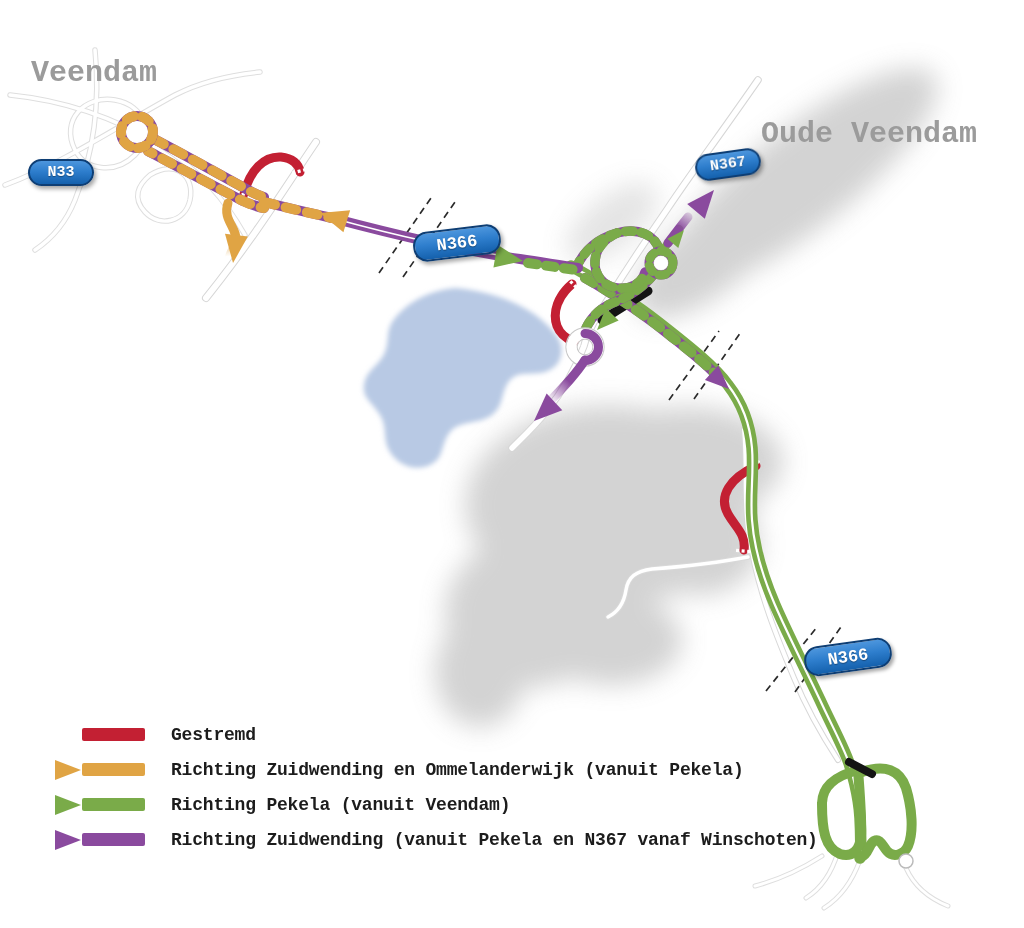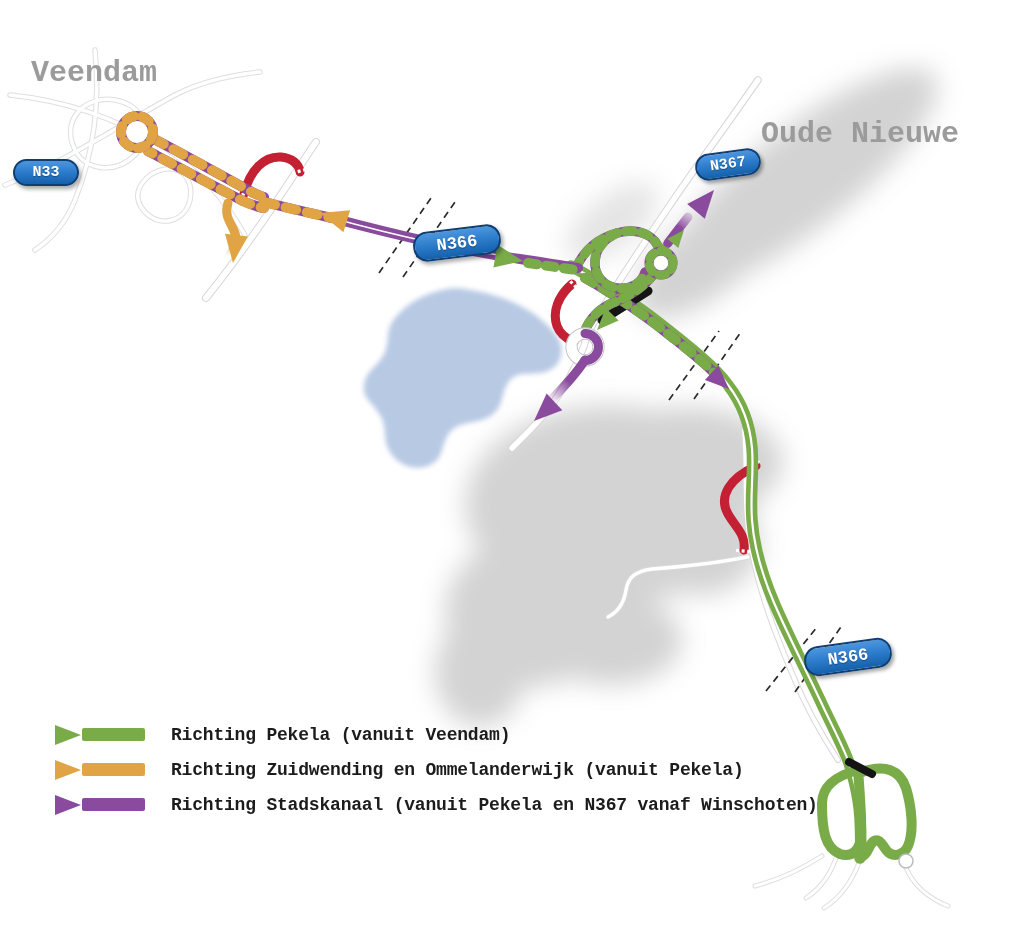--- a/index.html
+++ b/index.html
@@ -197,50 +197,55 @@
     <use href="#arw" fill="#e0a444" transform="translate(233,263) rotate(97)"></use>
     <use href="#arw" fill="#8a4a9e" transform="translate(714,190) rotate(-50)"></use>
     <use href="#arw" fill="#7aab49" transform="translate(684,230) rotate(-50) scale(0.62)"></use>
     <use href="#arw" fill="#7aab49" transform="translate(597,330) rotate(134) scale(0.78)"></use>
     <use href="#arw" fill="#8a4a9e" transform="translate(729,389) rotate(43) scale(0.85)"></use>
     <use href="#arw" fill="#8a4a9e" transform="translate(534,421) rotate(137)"></use>
   </g>
 </svg>
 
 <div class="place-label" style="left:31px;top:56px;">Veendam</div>
-<div class="place-label" style="left:761px;top:117px;">Oude Nieuwe</div>
-
-<div class="badge small" style="left:13px;top:159px;">N33</div>
+<div class="place-label" style="left:761px;top:117px;">Oude Veendam</div>
+
+<div class="badge small" style="left:28px;top:159px;">N33</div>
 <div class="badge big" style="left:413px;top:228px;transform:rotate(-7deg);">N366</div>
 <div class="badge small" style="left:695px;top:151px;transform:rotate(-8deg);">N367</div>
 <div class="badge big" style="left:804px;top:642px;transform:rotate(-8deg);">N366</div>
 
 <div class="legend">
+  <div class="lrow">
+    <span class="arr"></span>
+    <span class="bar" style="background: rgb(195, 32, 51);"></span>
+    <span class="ltext">Gestremd</span>
+  </div>
+  <div class="lrow">
+    <span class="arr">
+      <svg width="30" height="24">
+            <polygon points="3,2 29,12 3,22" fill="#e0a444"></polygon>
+          </svg>
+    </span>
+    <span class="bar" style="background: rgb(224, 164, 68);"></span>
+    <span class="ltext">Richting Zuidwending en Ommelanderwijk  (vanuit Pekela)</span>
+  </div>
   <div class="lrow">
     <span class="arr">
       <svg width="30" height="24">
             <polygon points="3,2 29,12 3,22" fill="#7aab49"></polygon>
           </svg>
     </span>
     <span class="bar" style="background: rgb(122, 171, 73);"></span>
     <span class="ltext">Richting Pekela (vanuit Veendam)</span>
   </div>
   <div class="lrow">
     <span class="arr">
       <svg width="30" height="24">
-            <polygon points="3,2 29,12 3,22" fill="#e0a444"></polygon>
-          </svg>
-    </span>
-    <span class="bar" style="background: rgb(224, 164, 68);"></span>
-    <span class="ltext">Richting Zuidwending en Ommelanderwijk  (vanuit Pekela)</span>
-  </div>
-  <div class="lrow">
-    <span class="arr">
-      <svg width="30" height="24">
             <polygon points="3,2 29,12 3,22" fill="#8a4a9e"></polygon>
           </svg>
     </span>
     <span class="bar" style="background: rgb(138, 74, 158);"></span>
-    <span class="ltext">Richting Stadskanaal (vanuit Pekela en N367 vanaf Winschoten)</span>
+    <span class="ltext">Richting Zuidwending (vanuit Pekela en N367 vanaf Winschoten)</span>
   </div>
 </div>
 
 </div>
 
 </body></html>

